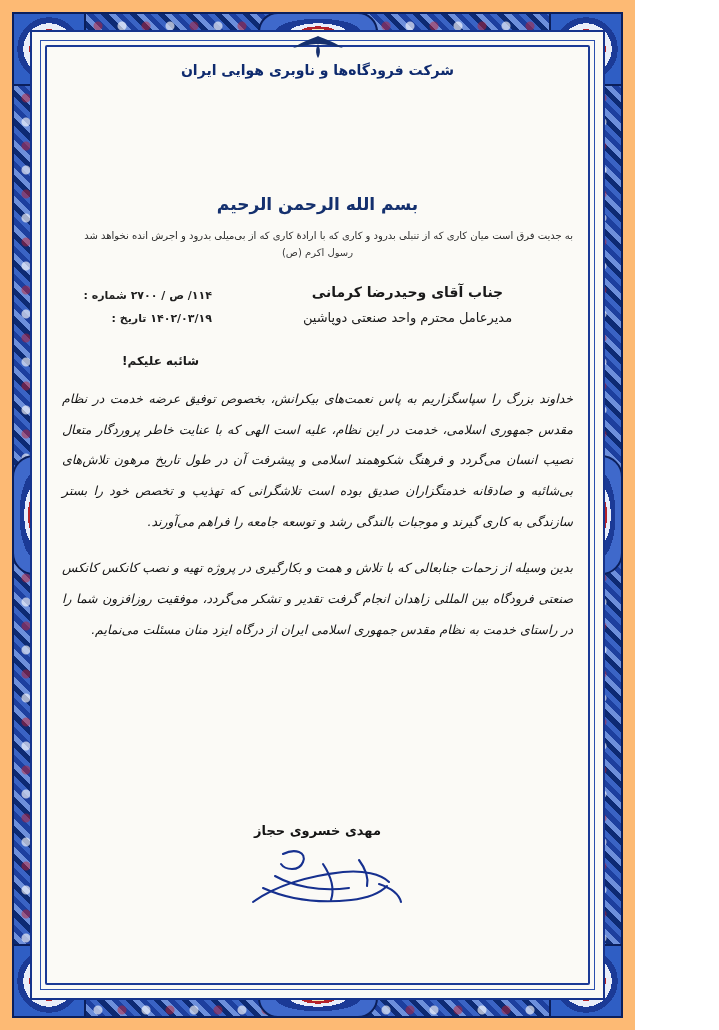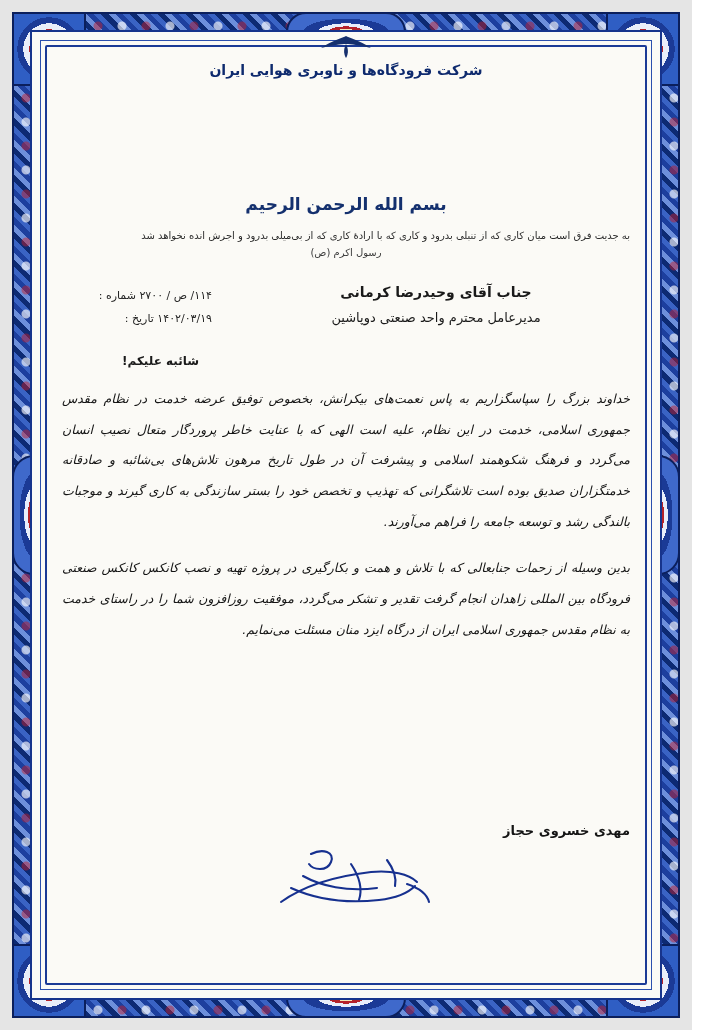--- a/index.html
+++ b/index.html
@@ -5,24 +5,24 @@
   html, body {
     margin: 0;
     padding: 0;
     background: #ffffff;
   }
   body {
     font-family: "DejaVu Sans", sans-serif;
   }
   .page {
     position: relative;
-    width: 692px;
+    width: 635px;
     height: 1030px;
     overflow: hidden;
-    background: #e5e5e5;
+    background: #fdba74;
   }
 
   
   .frame-outer {
     position: absolute;
     left: 12px;
     top: 12px;
     right: 12px;
     bottom: 12px;
     background:
@@ -174,20 +174,21 @@
     display: flex;
     justify-content: space-between;
     align-items: flex-start;
   }
   .meta-left {
     font-size: 11px;
     line-height: 2.1;
     color: #1f1f1f;
     text-align: right;
     min-width: 150px;
+    font-weight: bold;
   }
   .addressee {
     text-align: center;
     flex: 1;
     padding-left: 30px;
   }
   .addressee .line1 {
     font-size: 14px;
     font-weight: bold;
     margin-bottom: 10px;
@@ -212,21 +213,21 @@
     text-align-last: right;
     color: #141414;
     font-style: italic;
   }
 
   .signature-block {
     position: absolute;
     left: 0;
     right: 0;
     bottom: 44px;
-    text-align: right;
+    text-align: center;
     margin-top: 28px;
   }
   .signer-name {
     font-size: 13px;
     font-weight: bold;
     color: #141414;
     margin-bottom: 4px;
   }
   .sig-svg {
     display: block;

